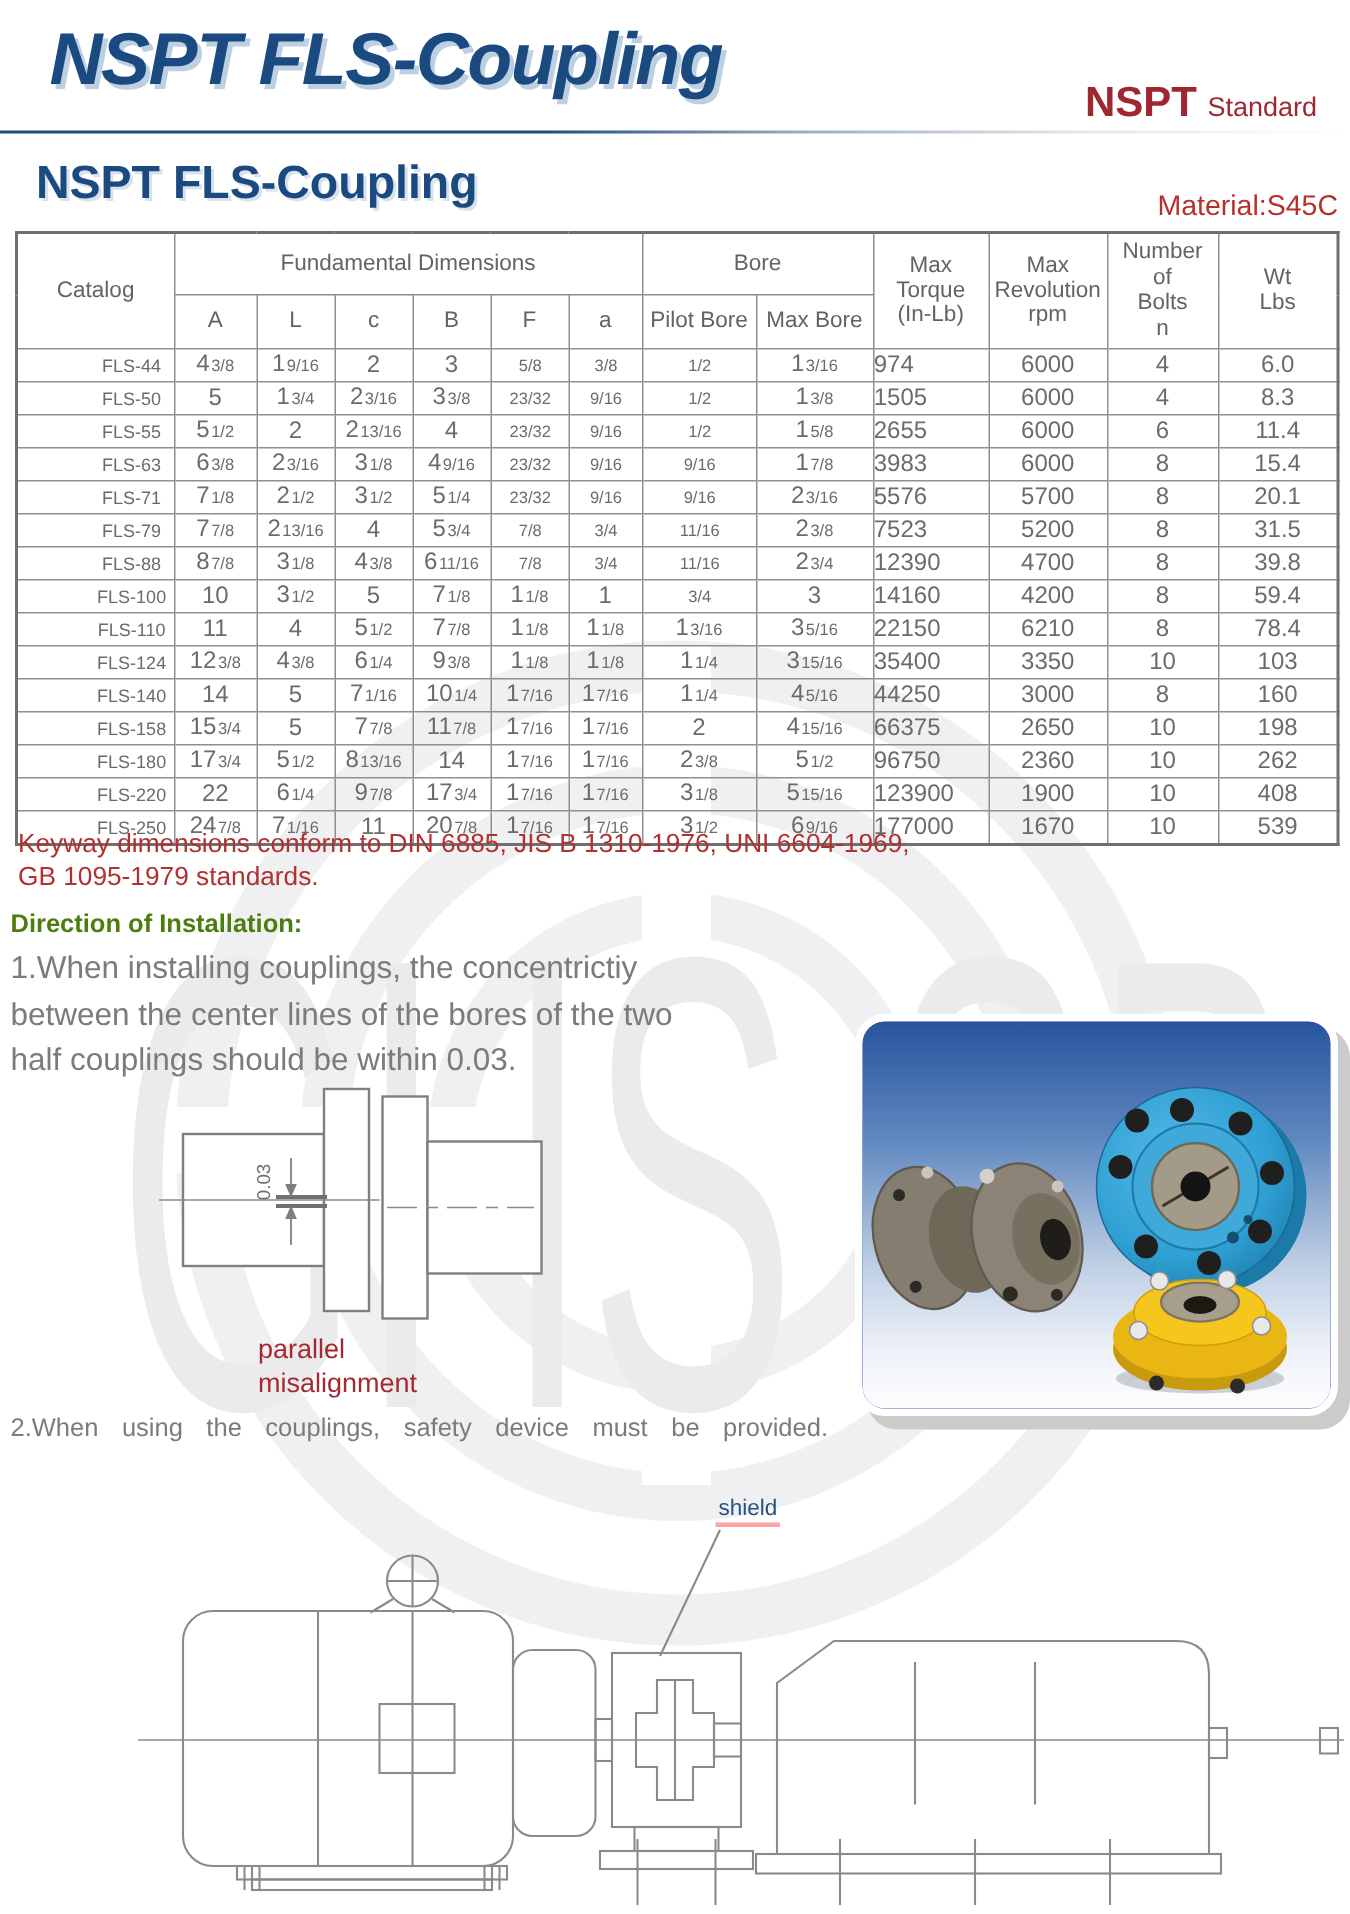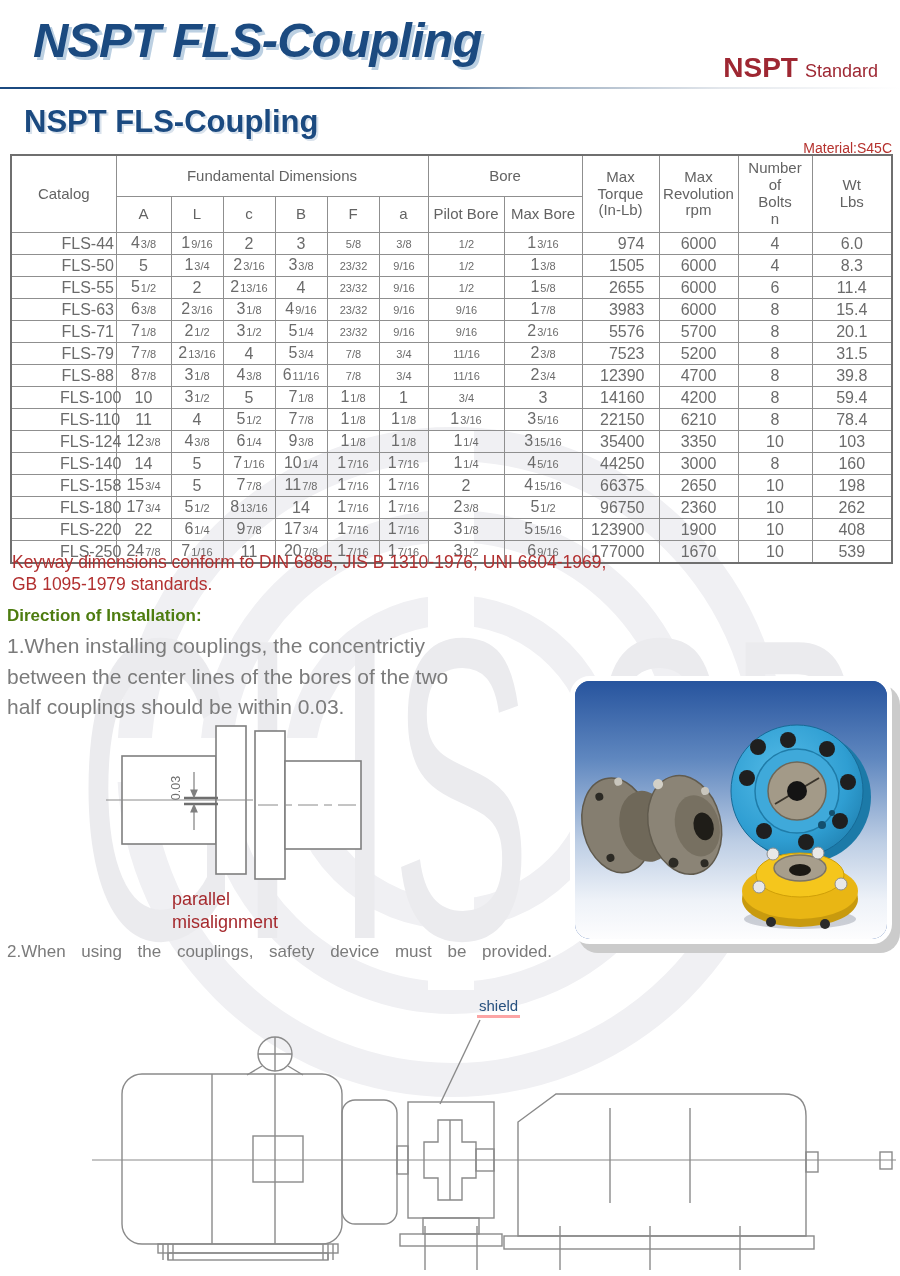--- a/index.html
+++ b/index.html
@@ -11,34 +11,34 @@
   
   .h1-title{left:33px;top:12px;z-index:2;font-size:49px;font-weight:bold;font-style:italic;
             color:#1b4a80;letter-spacing:-1px;text-shadow:3px 3px 0 #bcd0e2;}
   .top-rule{left:0;top:87px;width:900px;height:2px;z-index:1;
             background:linear-gradient(to right,#1b4a80 0%,#1b4a80 40%,#9fb0c2 60%,#e3e7ec 80%,rgba(255,255,255,0) 100%);}
   .brand{right:22px;top:52px;z-index:2;color:#9e2732;white-space:nowrap;}
   .brand .b1{font-size:28px;font-weight:bold;letter-spacing:0px;}
   .brand .b2{font-size:18px;font-weight:normal;margin-left:7px;}
   .h2-title{left:24px;top:104px;z-index:2;font-size:31px;font-weight:bold;color:#1b4a80;
             text-shadow:2px 2px 0 #d9e2ec;}
-  .material{right:8px;top:140px;z-index:2;font-size:14px;color:#b5312d;}
+  .material{right:8px;top:127px;z-index:2;font-size:19px;color:#b5312d;}
   
   .spec{left:10px;top:154px;z-index:2;border-collapse:collapse;table-layout:fixed;width:881px;
         color:#6b6b6b;}
   .spec th,.spec td{border:1px solid #8f8f8f;text-align:center;vertical-align:middle;padding:0;}
   .spec{border:2px solid #6f6f6f;}
   .spec thead th{font-weight:normal;font-size:15px;color:#636363;white-space:pre-line;line-height:1.12;}
   .spec thead tr.r1 th{height:40px;}
   .spec thead tr.r2 th{height:35px;}
   .spec tbody td{height:20px;line-height:20px;white-space:nowrap;}
-  .spec td.cat{font-size:16px;padding-left:48px;}
+  .spec td.cat{font-size:12px;padding-left:48px;}
   .spec td .whole{font-size:16px;}
   .spec td .frac{font-size:11px;margin-left:1px;}
-  .spec td.torque{text-align:right;padding-right:14px;}
+  .spec td.torque{text-align:left;padding-right:14px;}
   
   .keyway{left:12px;top:551px;width:620px;z-index:2;font-size:17.5px;line-height:1.28;color:#b23030;}
   .inst-head{left:7px;top:606px;z-index:2;font-size:17px;font-weight:bold;color:#4d7c0f;}
   .step1{left:7px;top:631px;width:478px;z-index:2;font-size:21px;line-height:1.46;color:#7b7b7b;}
   .step2{left:7px;top:940px;width:545px;z-index:2;font-size:17px;line-height:1.46;color:#7b7b7b;
          text-align:justify;}
   .step2::after{content:"";display:inline-block;width:100%;}
   .fig1{left:106px;top:700px;z-index:2;}
   .fig1-caption{left:172px;top:888px;z-index:2;font-size:18px;line-height:1.25;color:#a52a2e;white-space:pre-line;}
   

